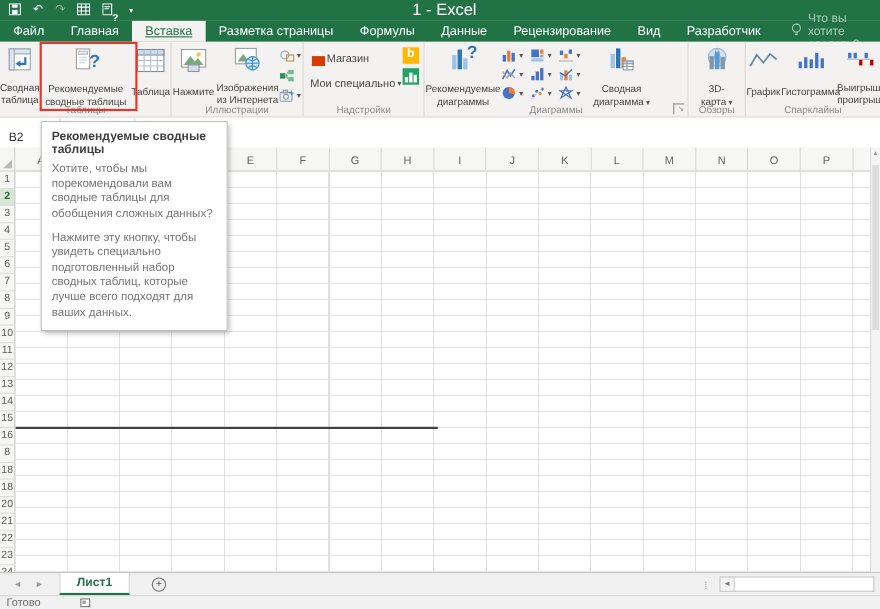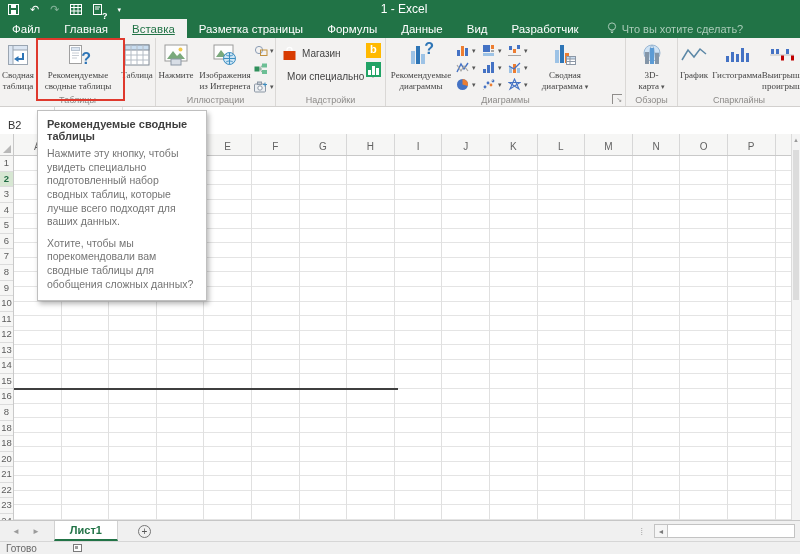--- a/index.html
+++ b/index.html
@@ -4,41 +4,41 @@
 <style>
   * { margin:0; padding:0; box-sizing:border-box; }
   body { font-family:"Liberation Sans","DejaVu Sans",sans-serif; }
   .app { position:relative; width:800px; height:554px; background:#fff; overflow:hidden; }
 
   
   .titlebar { position:absolute; top:0; left:0; right:0; height:19px; background:#217346; }
   .qat { position:absolute; left:8px; top:0; height:19px; display:flex; align-items:center; gap:11px; color:#fff; }
   .qat .glyph { font-size:11px; line-height:1; }
   .qat .dim { opacity:.45; }
-  .wintitle { position:absolute; left:8px; right:0; top:0; height:19px; text-align:center; color:#fff; font-size:12px; line-height:19px; }
+  .wintitle { position:absolute; left:8px; right:0; top:0; height:19px; text-align:center; color:#fff; font-size:15px; line-height:19px; }
 
   
   .tabrow { position:absolute; top:19px; left:0; right:0; height:19px; background:#217346; display:flex; }
   .tabs { display:flex; }
   .tab { padding:0 12px; color:#fff; font-size:11.5px; display:flex; align-items:center; white-space:nowrap; }
   .tab.active { background:#f3f2f1; color:#217346;text-decoration:underline; }
   .tellme { display:flex; align-items:center; gap:5px; margin-left:16px; color:#a9cbb8; font-size:11px; }
 
   
   .ribbon { position:absolute; top:38px; left:0; right:0; height:69px; background:#f3f2f1; border-bottom:1px solid #d2d0ce; display:flex; }
   .group { position:relative; border-right:1px solid #dad8d6; height:100%; flex:0 0 auto; }
   .gc { display:flex; align-items:flex-start; height:54px; padding-top:1px; }
   .glabel { position:absolute; bottom:1px; left:0; right:0; text-align:center; font-size:9px; color:#8c8a88; }
   .bigbtn { height:58px; display:flex; flex-direction:column; align-items:center; padding-top:3px; cursor:default; }
   .bigbtn .icn { height:26px; display:flex; align-items:center; justify-content:center; }
-  .biglabel { font-size:9px; line-height:1.2; color:#444; text-align:center; white-space:pre-line; margin-top:2px;font-family:Liberation Serif, serif; }
+  .biglabel { font-size:9px; line-height:1.2; color:#444; text-align:center; white-space:pre-line; margin-top:10px; }
   .caret { font-size:7px; color:#555; margin-left:2px; }
   .qmark { position:absolute; font-weight:bold; color:#2e75b6; }
   .addin-col { display:flex; flex-direction:column; gap:3px; padding:4px 0 0 6px; }
-  .addin-row { display:flex; align-items:center; gap:5px; height:20px; font-size:10px; color:#444; white-space:nowrap; }
+  .addin-row { display:flex; align-items:center; height:20px; font-size:10px; color:#444; white-space:nowrap; }
   .addin-icons { display:flex; flex-direction:column; gap:4px; padding:4px 0 0 4px; }
   .chartgrid { display:grid; grid-template-columns:repeat(3,26px); grid-auto-rows:17px; padding-top:3px; }
   .chartcell { display:flex; align-items:center; gap:1px; }
   .launcher { position:absolute; right:3px; bottom:2px; width:10px; height:10px; border-top:1px solid #8f8d8b; border-left:1px solid #8f8d8b; font-size:7px; color:#8f8d8b; text-align:right; line-height:10px; }
   .smallicons { display:flex; flex-direction:column; gap:2px; padding-top:4px; }
   .smallrow { display:flex; align-items:center; height:16px; }
 
   
   .formulabar { position:absolute; top:107px; left:0; right:0; height:36px; background:#fff; border-bottom:1px solid #d4d4d4; display:flex;gap:32px; }
   .namebox { width:55px; border-right:1px solid #d8d8d8; font-size:11px; color:#333; display:flex; align-items:center; padding-left:8px; }
@@ -125,20 +125,21 @@
 
   <div class="tabrow">
     <div class="tabs">
 
     <div class="tab">Файл</div>
         <div class="tab">Главная</div>
         <div class="tab active">Вставка</div>
         <div class="tab">Разметка страницы</div>
         <div class="tab">Формулы</div>
         <div class="tab">Данные</div>
+        <div class="tab">Рецензирование</div>
         <div class="tab">Вид</div>
         <div class="tab">Разработчик</div>
       </div>
     <div class="tellme">
       <span>
         <svg width="10" height="12" viewBox="0 0 10 12">
             <circle cx="5" cy="4.5" r="3.6" fill="none" stroke="#a9cbb8"></circle>
             <path d="M3.5 9h3M4 10.5h2" stroke="#a9cbb8"></path>
           </svg>
       </span>
@@ -505,22 +506,22 @@
       <div class="borderline"></div>
     </div>
   </div>
   <div class="vscroll">
     <span class="up">▲</span>
     <div class="vthumb"></div>
   </div>
 
   <div class="tooltip">
     <div class="tt-title">Рекомендуемые сводные таблицы</div>
+    <div class="tt-body">Хотите, чтобы мы порекомендовали вам сводные таблицы для обобщения сложных данных?</div>
     <div class="tt-body">Нажмите эту кнопку, чтобы увидеть специально подготовленный набор сводных таблиц, которые лучше всего подходят для ваших данных.</div>
-    <div class="tt-body">Хотите, чтобы мы порекомендовали вам сводные таблицы для обобщения сложных данных?</div>
   </div>
 
   <div class="redbox"></div>
 
   <div class="sheettabs">
     <div class="navarrows">
       <span>◄</span>
       <span>►</span>
     </div>
     <div class="sheettab">Лист1</div>

